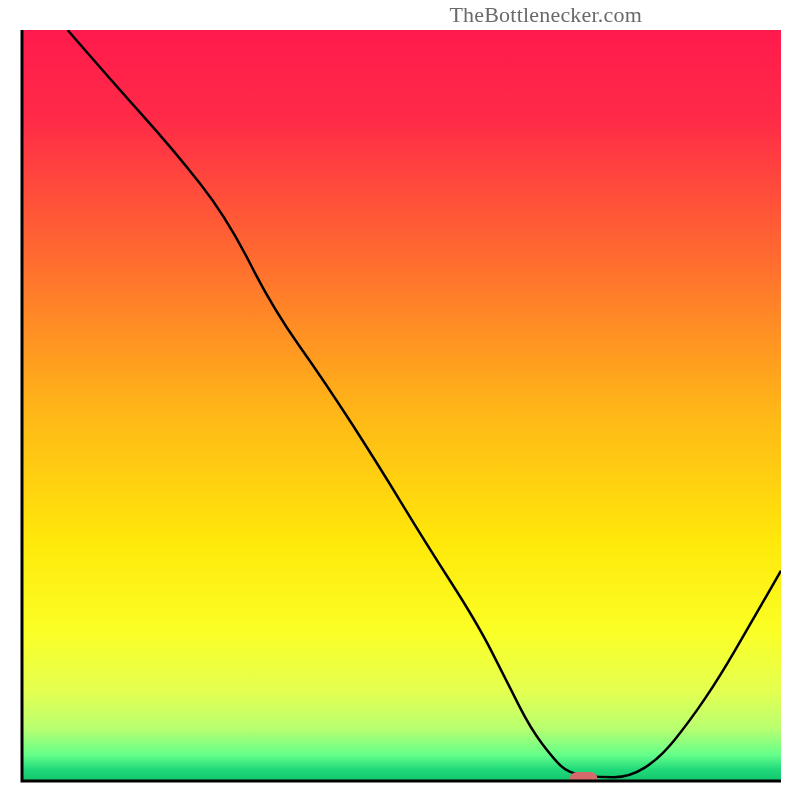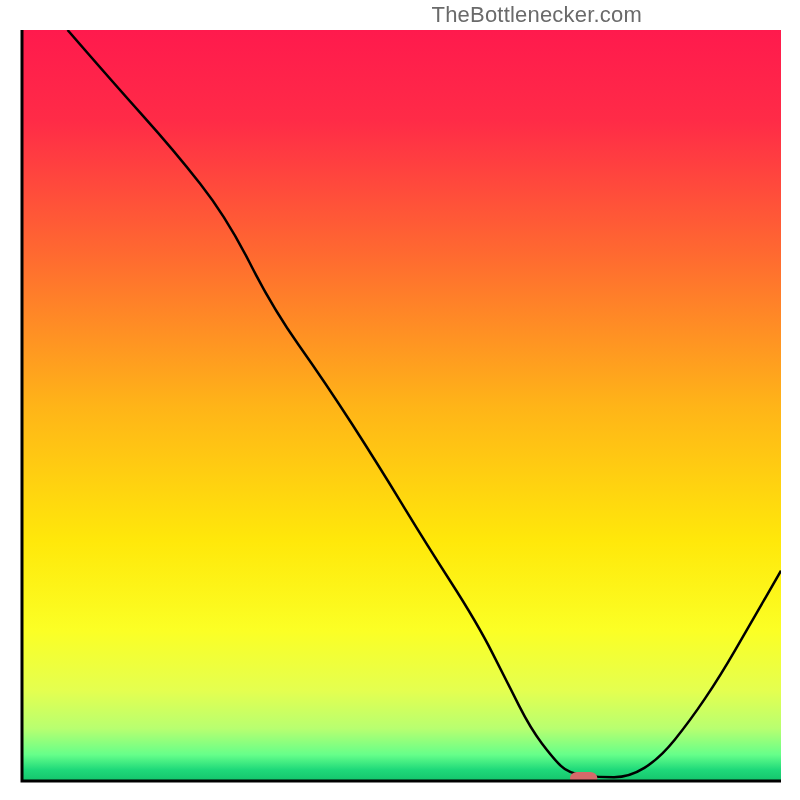--- a/index.html
+++ b/index.html
@@ -7,20 +7,21 @@
     padding: 0;
     width: 800px;
     height: 800px;
     background: #ffffff;
     font-family: Arial, Helvetica, sans-serif;
   }
   .container {
     position: relative;
     width: 660px;
     height: 800px;
+    font-family: Liberation Serif, serif;
   }
   .watermark {
     position: absolute;
     top: 2px;
     right: 18px;
     font-size: 22px;
     font-weight: 500;
     color: #6a6a6a;
     letter-spacing: 0.2px;
   }

